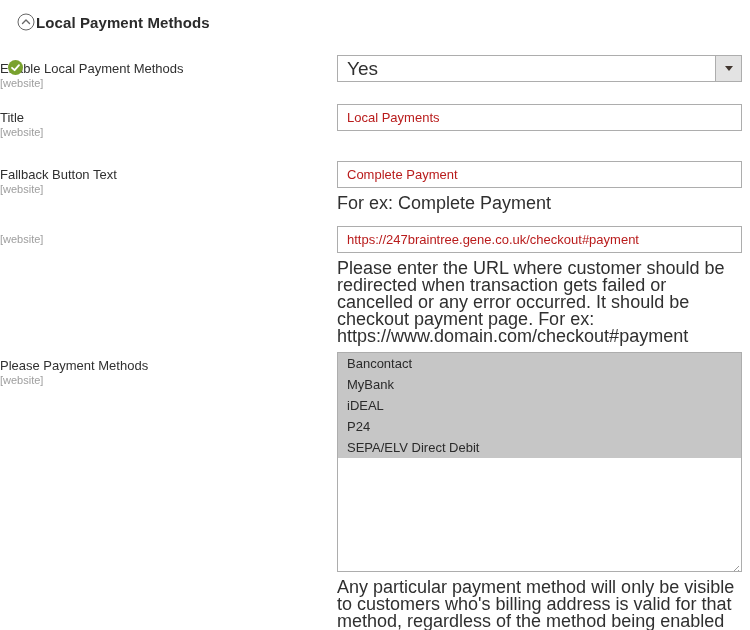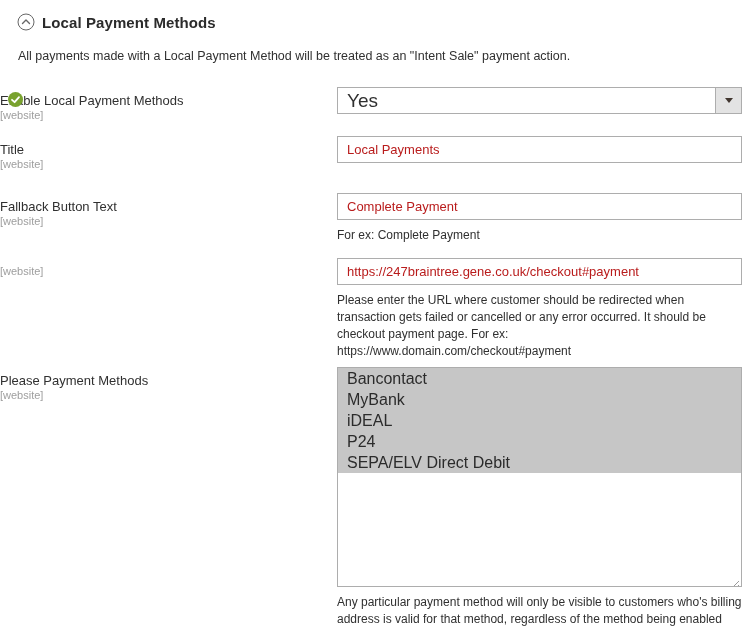--- a/index.html
+++ b/index.html
@@ -1,65 +1,64 @@
 <!DOCTYPE html>
 <html><head>
 <meta charset="utf-8">
 <style>
   html,body{margin:0;padding:0}
   body{
     width:750px;height:630px;overflow:hidden;background:#fff;
     font-family:"Liberation Sans","DejaVu Sans",sans-serif;color:#303030;
   }
-  .panel-header{display:flex;align-items:center;gap:7px;padding:13px 0 0 17px}
+  .panel-header{display:flex;align-items:center;gap:1px;padding:13px 0 0 17px}
   .collapse-btn{width:18px;height:18px;padding:0;border:none;background:none;cursor:pointer;display:flex}
   .panel-title{font-size:15px;font-weight:700;color:#2b2b2b;letter-spacing:.1px}
   .intro{margin:18px 0 0 18px;font-size:12.5px;color:#303030}
   .form{margin-top:24px}
   .row{display:flex;position:relative;margin-bottom:14px}
   .row.mb13{margin-bottom:22px}
   .row.mb7{margin-bottom:7px}
   .row.mb11{margin-bottom:11px}
   .status-check{position:absolute;left:8px;top:5px;width:15px;height:15px}
   .label-cell{width:325px;flex:none;text-align:left;padding-top:6px}
   .label{font-size:13px;line-height:15px;color:#303030}
   .scope{font-size:11px;line-height:13px;color:#9e9e9e;margin-top:1px}
   .field-cell{margin-left:12px;width:405px;flex:none}
   .text-input{
     display:block;width:100%;height:27px;box-sizing:border-box;background:#fff;
     border:1px solid #adadad;border-radius:0;padding:0 9px;
     font-family:"Liberation Sans","DejaVu Sans",sans-serif;font-size:13px;color:#b91c1c;
   }
-  .note{font-size:12px;line-height:17px;color:#303030;margin-top:7px}
+  .note{font-size:18px;line-height:17px;color:#303030;margin-top:7px}
   .select{position:relative;height:27px;box-sizing:border-box;border:1px solid #adadad;background:#fff;cursor:pointer}
   .select-value{font-size:19px;line-height:25px;padding-left:9px;color:#303030}
   .select-btn{position:absolute;top:0;right:0;width:26px;height:25px;background:#e3e3e3;border:none;border-left:1px solid #adadad;padding:0;display:flex;align-items:center;justify-content:center;cursor:pointer}
   .caret-down{width:0;height:0;border-left:4px solid transparent;border-right:4px solid transparent;border-top:5px solid #41362f}
   .multiselect{position:relative;height:220px;box-sizing:border-box;border:1px solid #adadad;background:#fff;overflow:hidden}
-  .ms-option{height:21px;line-height:21px;padding-left:9px;font-size:16px;background:#c6c6c6;color:#2b2b2b;cursor:pointer}
+  .ms-option{height:21px;line-height:21px;padding-left:9px;font-size:13px;background:#c6c6c6;color:#2b2b2b;cursor:pointer}
   .resize-grip{position:absolute;right:1px;bottom:1px;width:10px;height:10px;cursor:nwse-resize}
 </style>
 </head>
 <body>
 
 <div>
 
   <div class="panel-header">
     <button class="collapse-btn">
       <span>
         <svg width="18" height="18" viewBox="0 0 18 18">
           <circle cx="9" cy="9" r="8" fill="none" stroke="#666" stroke-width="1"></circle>
           <polyline points="5.5,10.5 9,7 12.5,10.5" fill="none" stroke="#666" stroke-width="1.4" stroke-linecap="round" stroke-linejoin="round"></polyline>
         </svg>
       </span>
     </button>
     <span class="panel-title">Local Payment Methods</span>
   </div>
 
-  <p class="intro">All payments made with a Local Payment Method will be treated as an "Intent Sale" payment action.</p>
 
   <div class="form">
 
     <div class="row">
       <span class="status-check">
         <svg width="15" height="15" viewBox="0 0 15 15">
           <circle cx="7.5" cy="7.5" r="7.5" fill="#79a22e"></circle>
           <polyline points="4,7.8 6.6,10.2 11,5.1" fill="none" stroke="#fff" stroke-width="1.8" stroke-linecap="round" stroke-linejoin="round"></polyline>
         </svg>
       </span>

